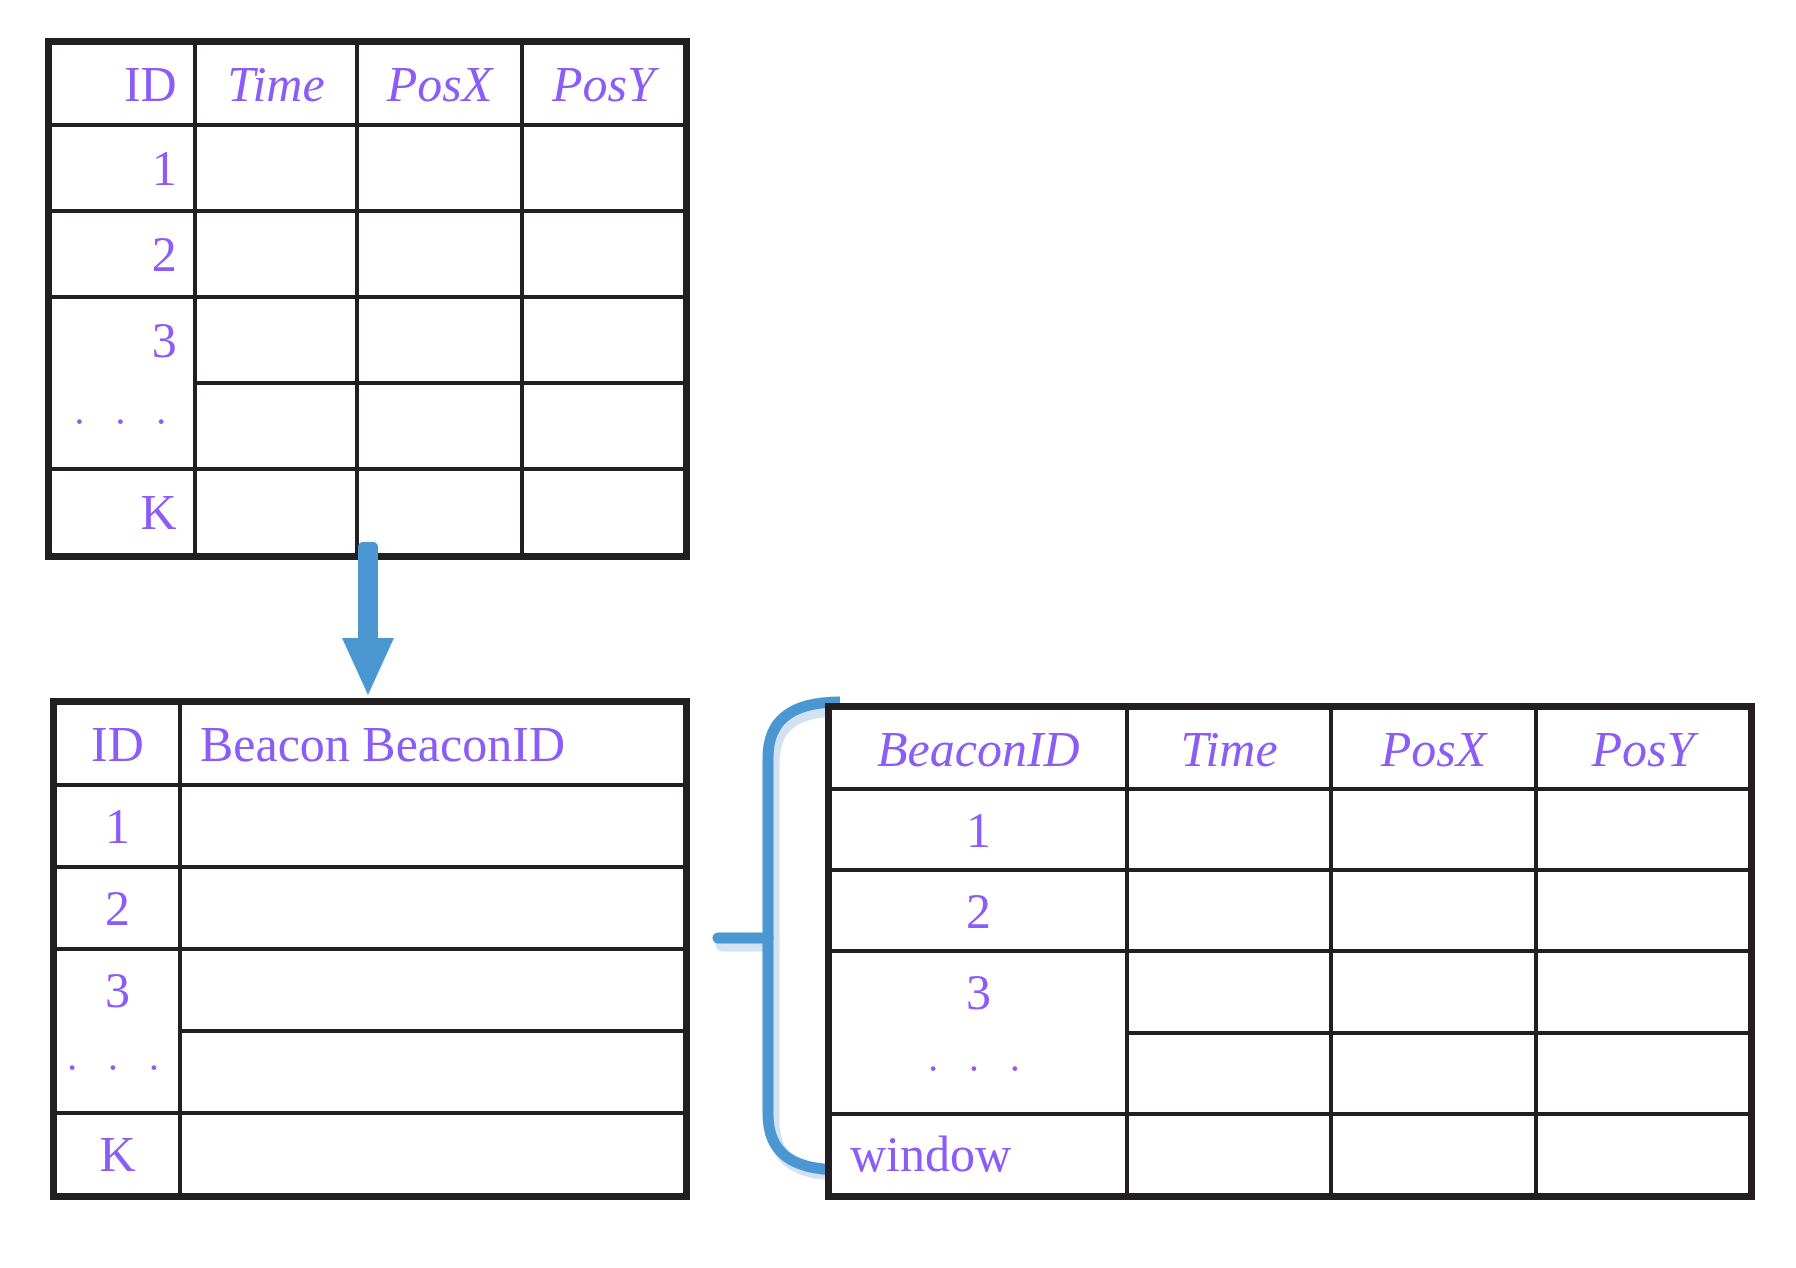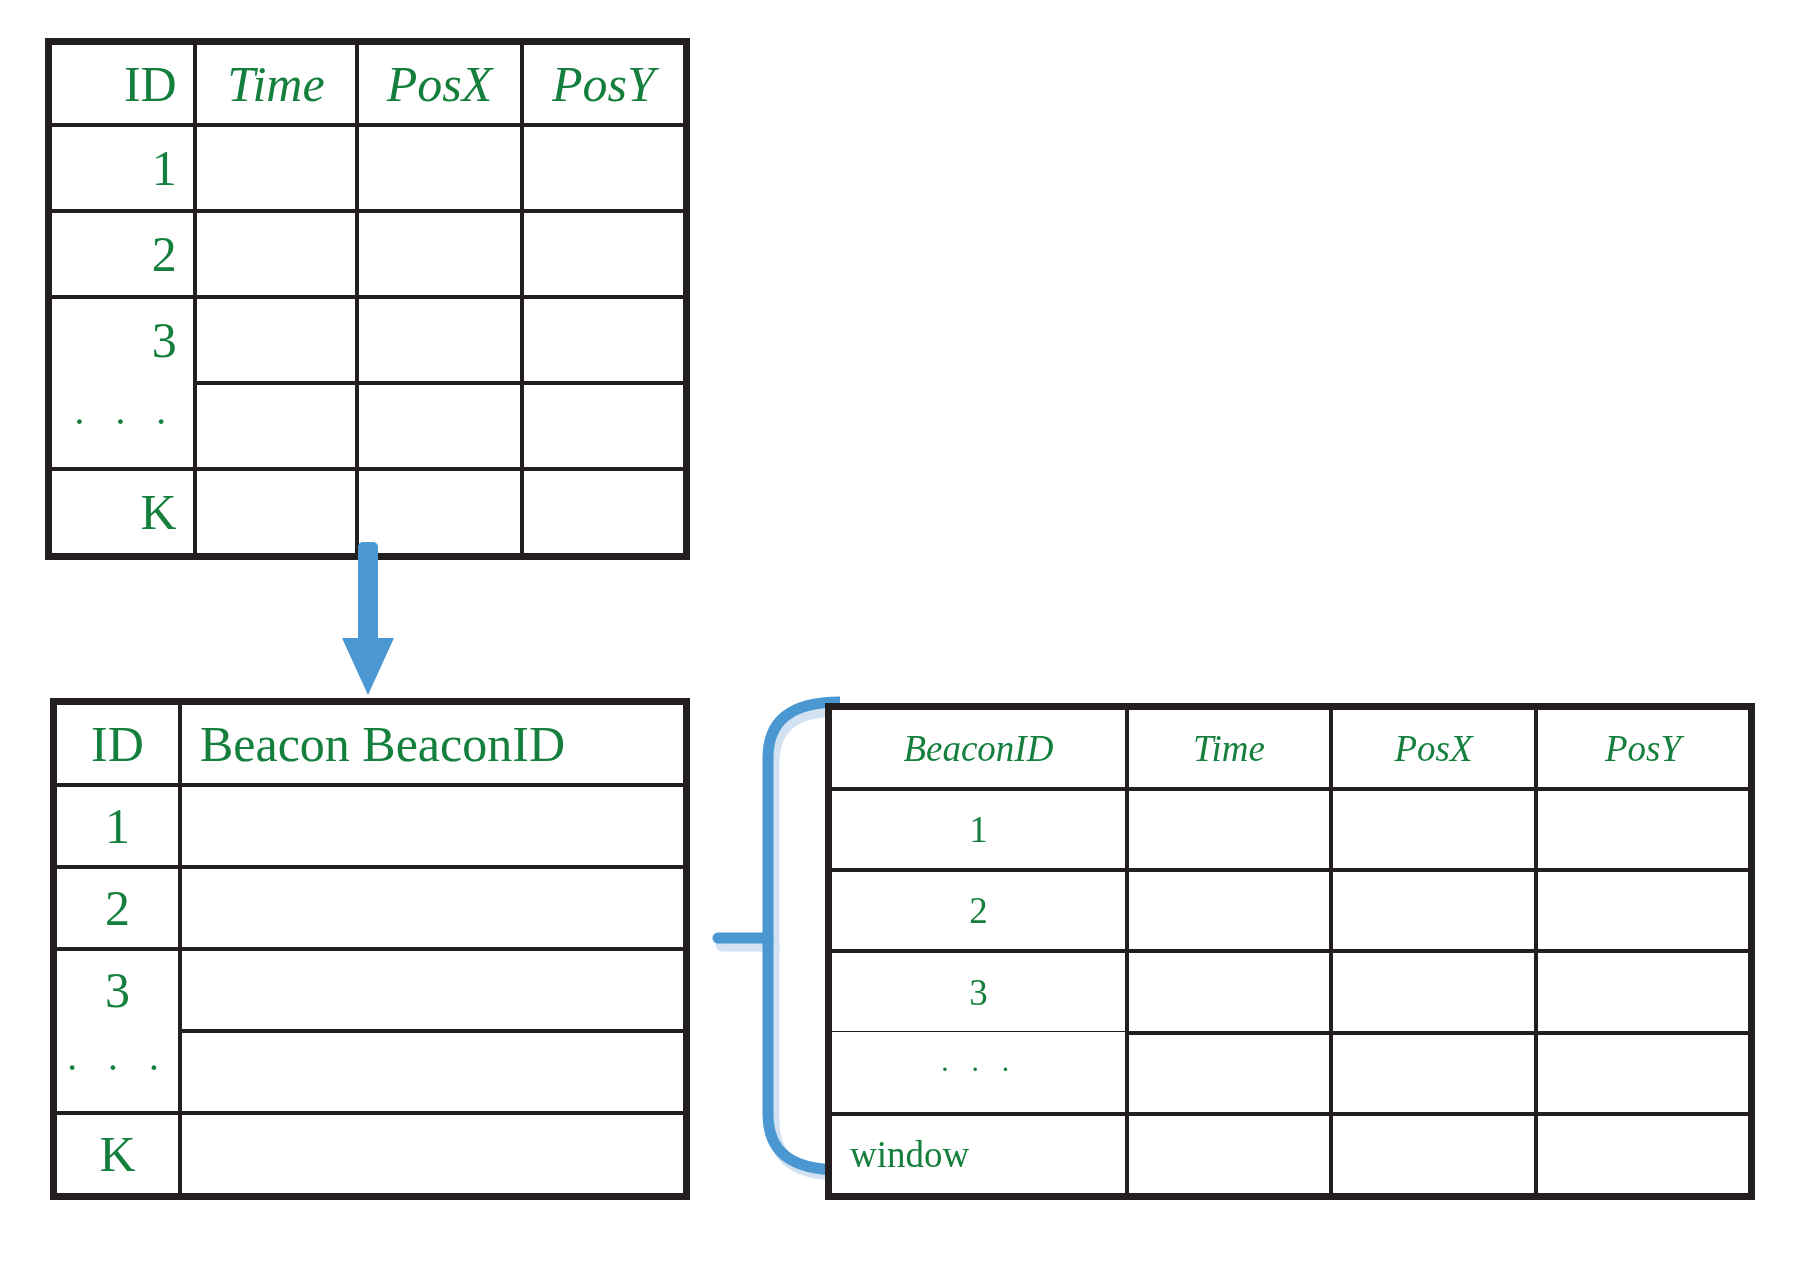--- a/index.html
+++ b/index.html
@@ -27,21 +27,21 @@
     border-collapse: collapse;
     table-layout: fixed;
     background: #ffffff;
     border: 7px solid #231f20;
   }
   .dtable td {
     border: 4px solid #231f20;
     padding: 0;
     background: #ffffff;
     vertical-align: middle;
-    color: #15803d;
+    color: #8b5cf6;
     line-height: 1.0;
   }
   .dtable td.hdr {
     text-align: center;
     font-weight: 400;
     font-style: italic;
   }
   .dtable td.idcell {
     text-align: right;
     padding-right: 16px;
@@ -82,21 +82,21 @@
     font-size: 50px;
   }
   #table-container td { height: 77px; }
 
   
   #table-window {
     left: 825px;
     top: 703px;
     width: 930px;
     height: 497px;
-    font-size: 37px;
+    font-size: 50px;
   }
   #table-window td { height: 76px; }
 
   
   #down-arrow {
     position: absolute;
     left: 320px;
     top: 540px;
     width: 100px;
     height: 165px;

